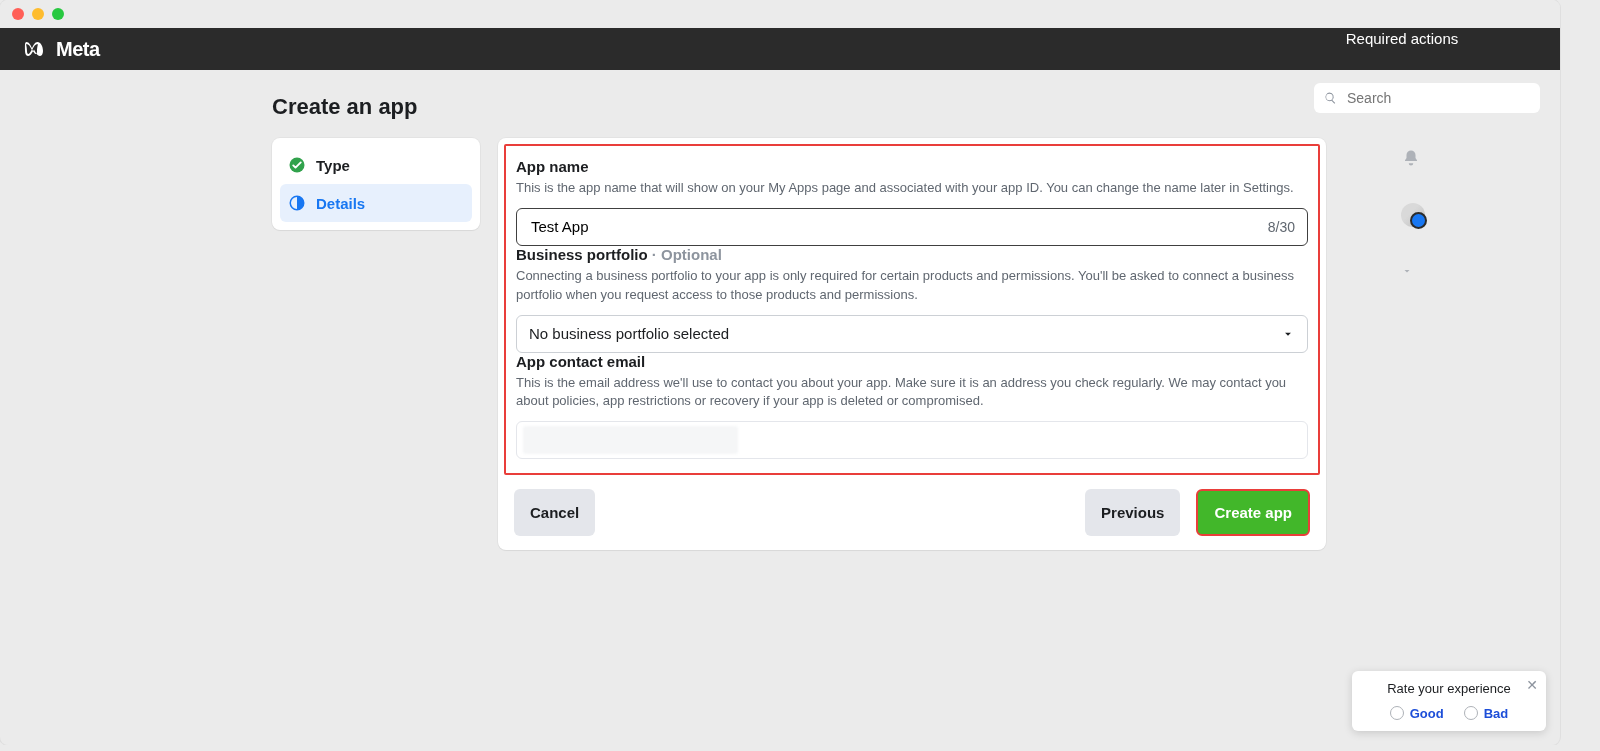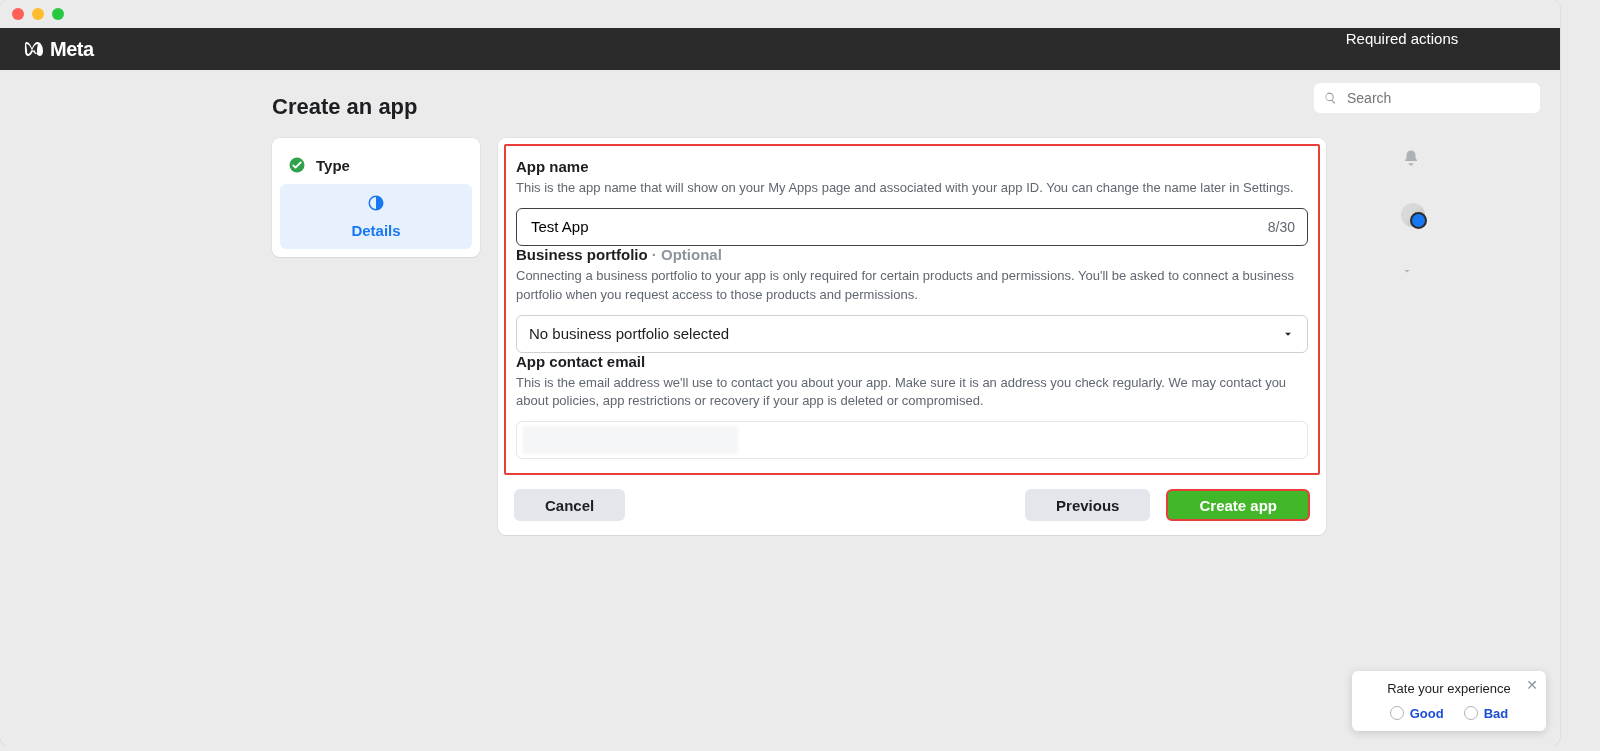--- a/index.html
+++ b/index.html
@@ -3,53 +3,53 @@
 <meta charset="utf-8">
 <style>
   html,body{margin:0;padding:0;font-family:-apple-system,BlinkMacSystemFont,"Segoe UI",Helvetica,Arial,sans-serif;background:#ebebeb;font-size:14px;color:#1c1e21;}
   .window{width:1560px;height:745px;margin:0;border-radius:8px;overflow:hidden;background:#ebebeb;position:relative;box-shadow:0 0 0 1px rgba(0,0,0,.05);}
   .titlebar{height:28px;background:#ebebeb;display:flex;align-items:center;padding:0 12px;gap:8px;}
   .tl-dot{width:12px;height:12px;border-radius:50%;}
   .tl-red{background:#ff5f57;}
   .tl-yellow{background:#febc2e;}
   .tl-green{background:#28c840;}
   .header{height:42px;background:#2b2b2b;display:flex;align-items:center;color:#fff;padding:0 20px;}
-  .brand{display:flex;align-items:center;gap:6px;font-weight:800;font-size:20px;letter-spacing:-.5px;}
+  .brand{display:flex;align-items:center;gap:12px;font-weight:800;font-size:20px;letter-spacing:-.5px;}
   .brand svg{width:24px;height:24px;}
   .nav{margin-left:auto;display:flex;align-items:center;gap:36px;font-size:15px;flex-direction:column;}
   .nav-link{color:#fff;cursor:pointer;}
   .search{margin-left:50px;width:206px;height:30px;background:#fff;border-radius:6px;display:flex;align-items:center;padding:0 10px;gap:8px;color:#8d949e;}
   .search input{border:0;outline:0;font-size:14px;flex:1;background:transparent;}
   .hdr-ico{margin-left:18px;color:#aeb2b8;display:flex;align-items:center;}
   .avatar{width:24px;height:24px;border-radius:50%;background:linear-gradient(135deg,#d9d9d9 40%,#bfbfbf);position:relative;margin-left:22px;}
   .avatar::after{content:"";position:absolute;right:-2px;bottom:-2px;width:13px;height:13px;border-radius:50%;background:#1877f2;border:2px solid #2b2b2b;}
   .caret{margin-left:10px;color:#aeb2b8;}
   .page{padding:24px 0 0 0;}
   .page-title{font-size:22px;font-weight:700;margin:0 0 18px 272px;}
   .layout{display:flex;gap:18px;align-items:flex-start;margin-left:272px;}
   .sidebar{width:192px;background:#fff;border-radius:8px;box-shadow:0 1px 1px rgba(0,0,0,.05),0 0 0 1px rgba(0,0,0,.03);padding:8px;}
   .side-item{display:flex;align-items:center;gap:10px;padding:10px 8px;border-radius:6px;font-weight:600;font-size:15px;}
-  .side-item.active{background:#e7f0fd;color:#1877f2;flex-direction:column;}
+  .side-item.active{background:#e7f0fd;color:#1877f2;}
   .ico-circle{width:18px;height:18px;}
   .main{width:816px;background:#fff;border-radius:8px;box-shadow:0 1px 1px rgba(0,0,0,.05),0 0 0 1px rgba(0,0,0,.03);padding:6px 6px 14px;}
   .red-group{border:2px solid #e93e3a;border-radius:2px;padding:12px 10px 14px;}
   .field{}
   .field:last-child{margin-bottom:0;}
   .flabel{font-weight:700;font-size:15px;margin-bottom:4px;}
   .optional{color:#8d949e;font-weight:600;}
   .fhelp{font-size:13px;color:#606770;line-height:1.45;margin-bottom:10px;}
   .input-wrap{position:relative;display:flex;align-items:center;border:1px solid #404040;border-radius:6px;height:36px;padding:0 12px;background:#fff;}
   .input-wrap input{border:0;outline:0;flex:1;font-size:15px;background:transparent;}
   .counter{color:#606770;font-size:14px;}
   .input-plain{border:1px solid #e4e6eb;border-radius:6px;height:36px;background:#fff;position:relative;}
   .blur-block{position:absolute;left:6px;top:4px;width:215px;height:28px;background:#f5f6f7;filter:blur(1px);border-radius:3px;}
   .select-wrap{display:flex;align-items:center;justify-content:space-between;border:1px solid #ccd0d5;border-radius:6px;height:36px;padding:0 12px;background:#fff;}
   .select-wrap span{font-size:15px;}
   .footer-row{display:flex;align-items:center;justify-content:space-between;padding:14px 10px 0;}
-  .btn{height:32px;border-radius:6px;border:0;font-size:15px;font-weight:600;padding:0 31px;cursor:pointer;}
+  .btn{height:47px;border-radius:6px;border:0;font-size:15px;font-weight:600;padding:0 16px;cursor:pointer;}
   .btn-secondary{background:#e4e6eb;color:#1c1e21;}
   .btn-primary{background:#42b72a;color:#fff;border:2px solid #e93e3a;outline:2px solid transparent;text-align:center;}
   .btn-primary-wrap{display:inline-block;}
   .right-btns{display:flex;gap:16px;align-items:center;}
   .rating-card{position:absolute;right:14px;bottom:14px;width:170px;background:#fff;border-radius:6px;box-shadow:0 2px 8px rgba(0,0,0,.15);padding:10px 12px 10px;}
   .rating-card .close{position:absolute;right:8px;top:6px;color:#8d949e;font-size:14px;cursor:pointer;}
   .rating-title{font-size:13px;color:#1c1e21;margin-bottom:10px;text-align:center;}
   .rating-opts{display:flex;gap:20px;justify-content:center;align-items:center;color:#1d4ed8;font-weight:600;font-size:13px;}
   .radio{width:12px;height:12px;border:1.5px solid #aeb2b8;border-radius:50%;display:inline-block;margin-right:6px;vertical-align:-2px;}
 </style>

